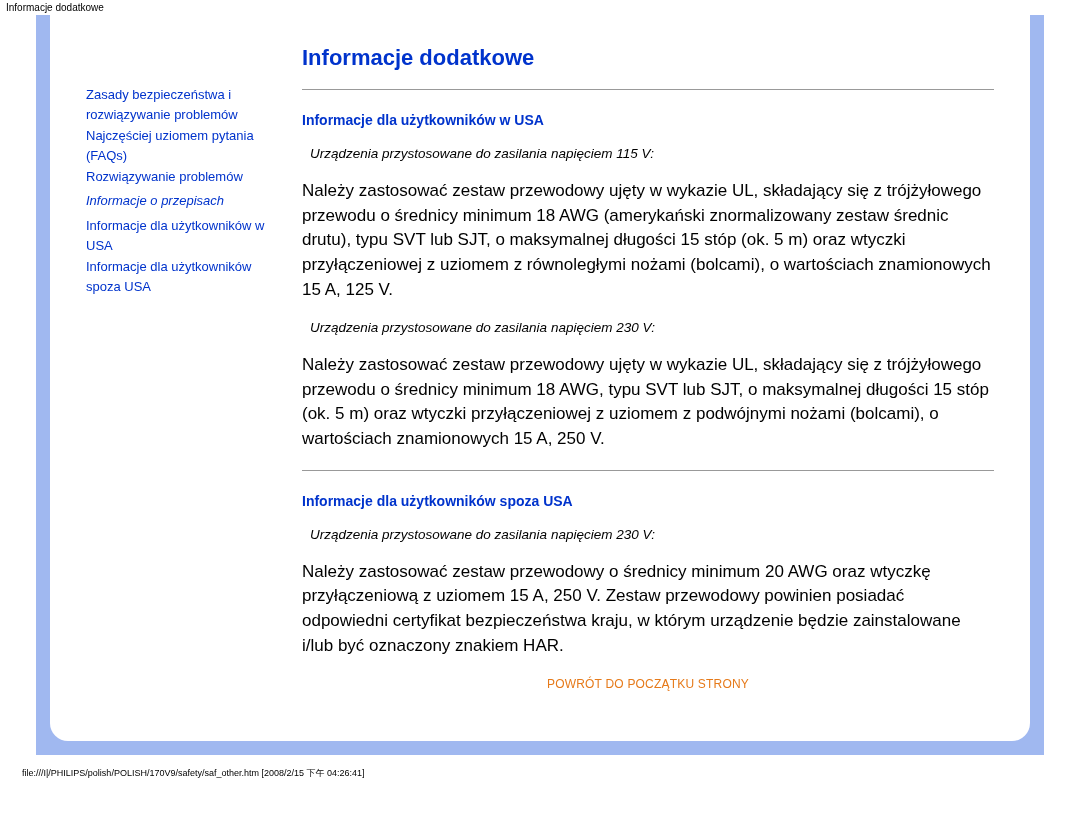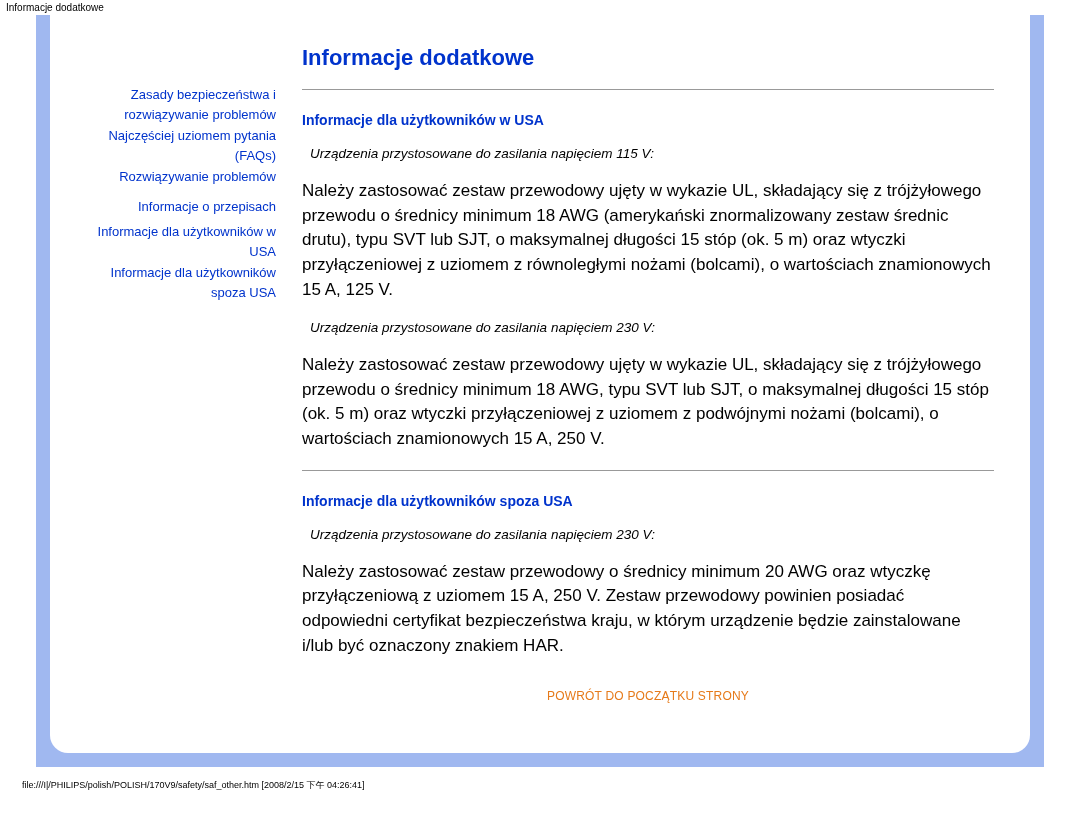--- a/index.html
+++ b/index.html
@@ -37,21 +37,21 @@
     flex: 0 0 190px;
     font-size: 13px;
     line-height: 1.5;
     padding-top: 40px;
   }
   .sidebar a {
     color: #0033cc;
     text-decoration: none;
     display: inline;
   }
-  .sidebar .nav-item { margin-bottom: 2px; text-align: right; }
+  .sidebar .nav-item { margin-bottom: 2px; }
   .main {
     flex: 1;
   }
   h1.page-title {
     color: #0033cc;
     font-size: 22px;
     font-weight: bold;
     margin: 0 0 18px 0;
   }
   hr.sep {
@@ -70,21 +70,21 @@
     font-size: 13.5px;
     margin: 16px 0 18px 8px;
   }
   p.body-text {
     font-size: 17px;
     line-height: 1.45;
     margin: 0 0 18px 0;
   }
   .back-top {
     text-align: center;
-    margin-top: 30px;
+    margin-top: 18px;
   }
   .back-top a {
     color: #e67a1a;
     font-size: 12px;
     text-decoration: none;
     letter-spacing: 0.2px;
   }
   .footer-path {
     font-size: 9px;
     color: #000;
@@ -96,21 +96,21 @@
 
 <div class="browser-header">Informacje dodatkowe</div>
 
 <div class="outer-frame">
   <div class="inner-panel">
 
     <nav class="sidebar">
       <div class="nav-item"><a href="#">Zasady bezpieczeństwa i rozwiązywanie problemów</a></div>
       <div class="nav-item"><a href="#">Najczęściej  uziomem pytania (FAQs)</a></div>
       <div class="nav-item"><a href="#">Rozwiązywanie problemów</a></div>
-      <div class="nav-item" style="margin-top:10px;"><a href="#">Informacje o przepisach</a></div>
+      <div class="nav-item" style="margin-top:4px;font-style:italic;"><a href="#">Informacje o przepisach</a></div>
       <div class="nav-item" style="margin-top:6px;"><a href="#">Informacje dla użytkowników w USA</a></div>
       <div class="nav-item"><a href="#">Informacje dla użytkowników spoza USA</a></div>
     </nav>
 
     <main class="main">
       <h1 class="page-title">Informacje dodatkowe</h1>
       <hr class="sep">
 
       <h2 class="section-title">Informacje dla użytkowników w USA</h2>
 

